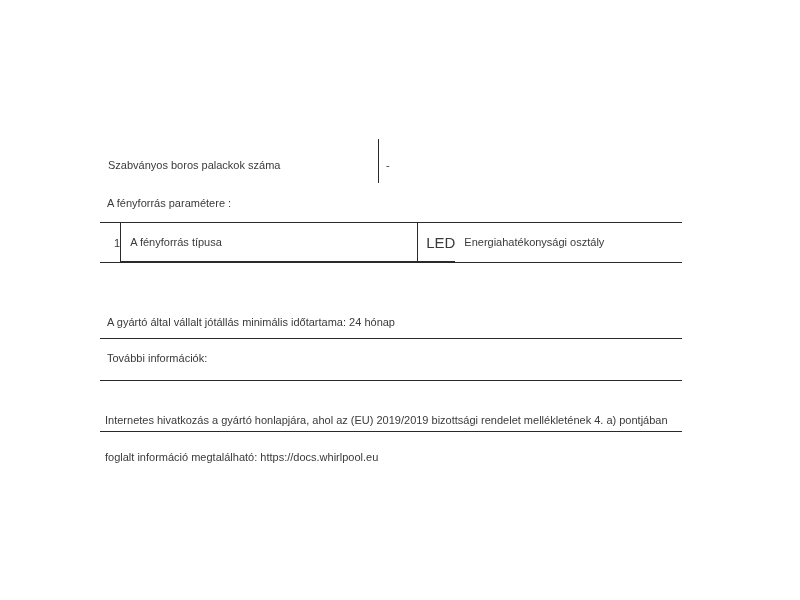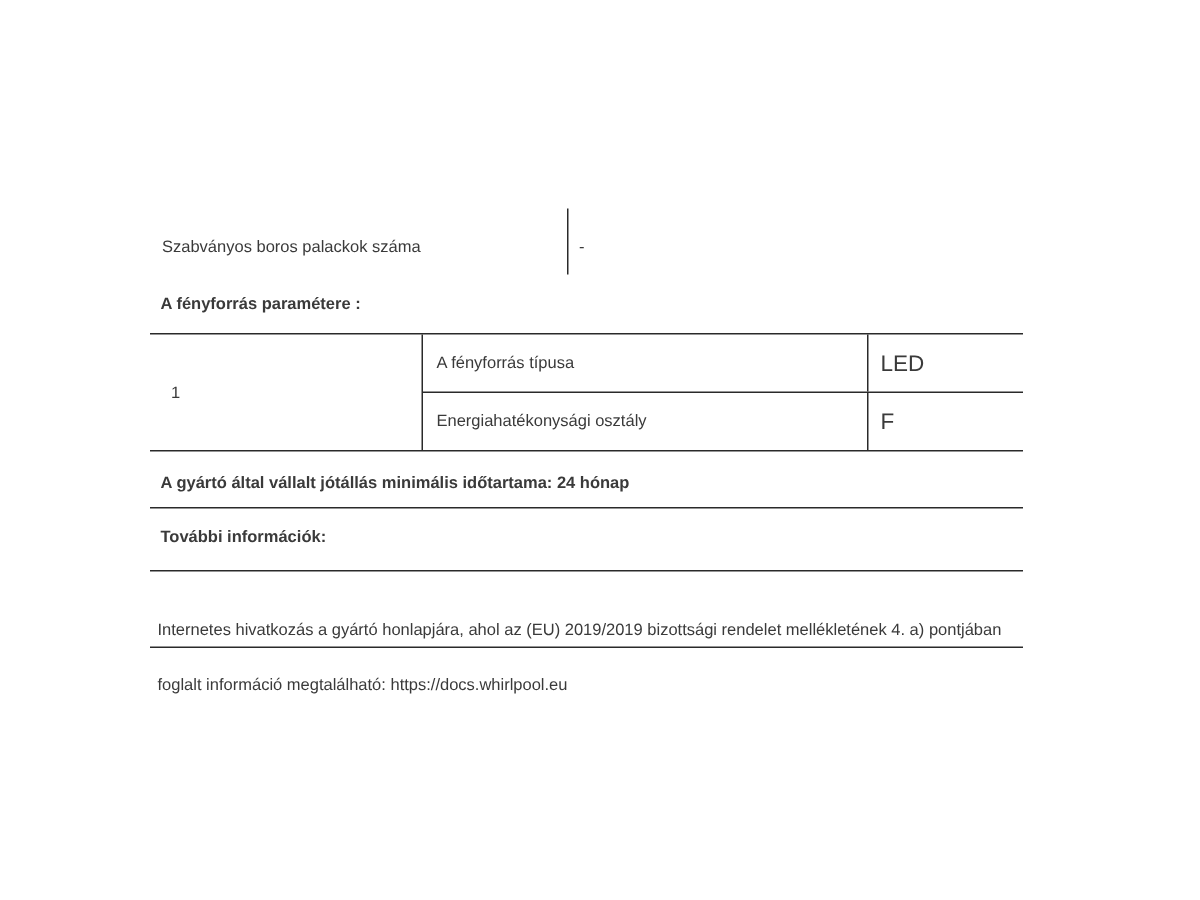--- a/index.html
+++ b/index.html
@@ -15,21 +15,21 @@
     font-family: "Liberation Sans", sans-serif;
     color: #3a3a3a;
     overflow: hidden;
   }
   .t {
     position: absolute;
     font-size: 11px;
     line-height: 14px;
     white-space: nowrap;
   }
-  .b { font-weight: bold; }
+  .b { font-weight: normal; }
 
   .rule {
     position: absolute;
     left: 100px;
     width: 582px;
     height: 1px;
     background: #2a2a2a;
   }
 
   
@@ -58,21 +58,21 @@
     box-sizing: border-box;
     border-right: 1px solid #2a2a2a;
     display: flex;
     align-items: center;
     padding-left: 14px;
     font-size: 11px;
   }
   .tbl-right {
     flex: 1;
     display: flex;
-    flex-direction: column;
+    flex-direction: row;
   }
   .tbl-row {
     display: flex;
     height: 38px;
   }
   .tbl-row.first {
     border-bottom: 1px solid #2a2a2a;
   }
   .cell-label {
     width: 297px;

